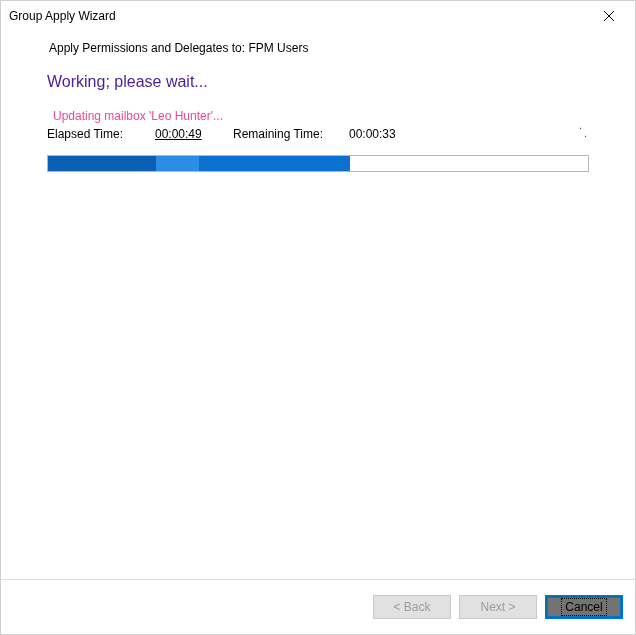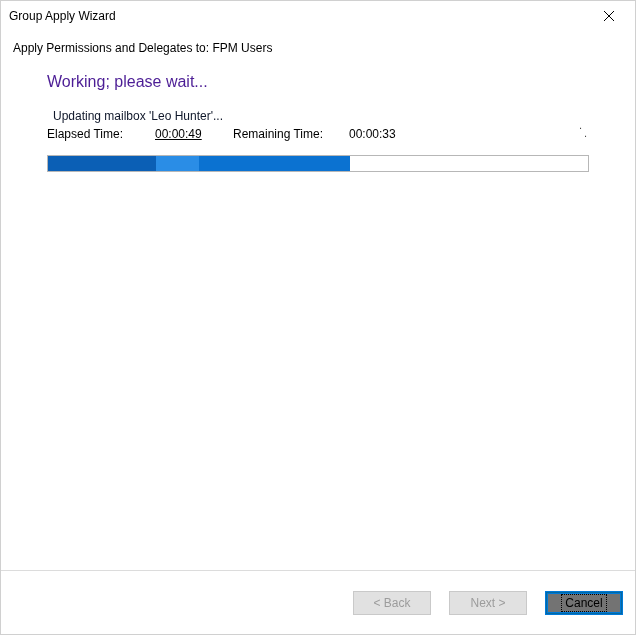--- a/index.html
+++ b/index.html
@@ -38,33 +38,34 @@
       cursor: pointer;
     }
     .titlebar .close svg {
       width: 10px;
       height: 10px;
     }
     .subtitle {
       padding: 10px 12px 18px 12px;
       font-size: 12px;
       color: #000;
+      margin-left: 36px;
     }
     .content {
       padding: 0 46px;
     }
     .heading {
       color: #4c1d95;
       font-size: 16px;
       font-weight: 400;
       margin-bottom: 18px;
     }
     .status-line {
       font-size: 12px;
-      color: #0f172a;
+      color: #ec4899;
       margin-bottom: 4px;
       margin-left: 6px;
     }
     .time-row {
       display: flex;
       align-items: center;
       font-size: 12px;
       color: #000;
       margin-left: 0;
       margin-bottom: 14px;
@@ -104,27 +105,27 @@
     .progress .seg3 {
       position: absolute;
       top: 0; bottom: 0;
       background: #0b72d1;
     }
     .footer {
       position: absolute;
       left: 0;
       right: 0;
       bottom: 0;
-      height: 64px;
+      height: 55px;
       border-top: 1px solid #dcdcdc;
       display: flex;
       align-items: center;
       justify-content: flex-end;
       padding-right: 12px;
-      gap: 18px;
+      gap: 8px;
       background: #fff;
     }
     .btn {
       min-width: 78px;
       height: 24px;
       border: 1px solid #adadad;
       background: #e1e1e1;
       font-family: inherit;
       font-size: 12px;
       color: #000;

